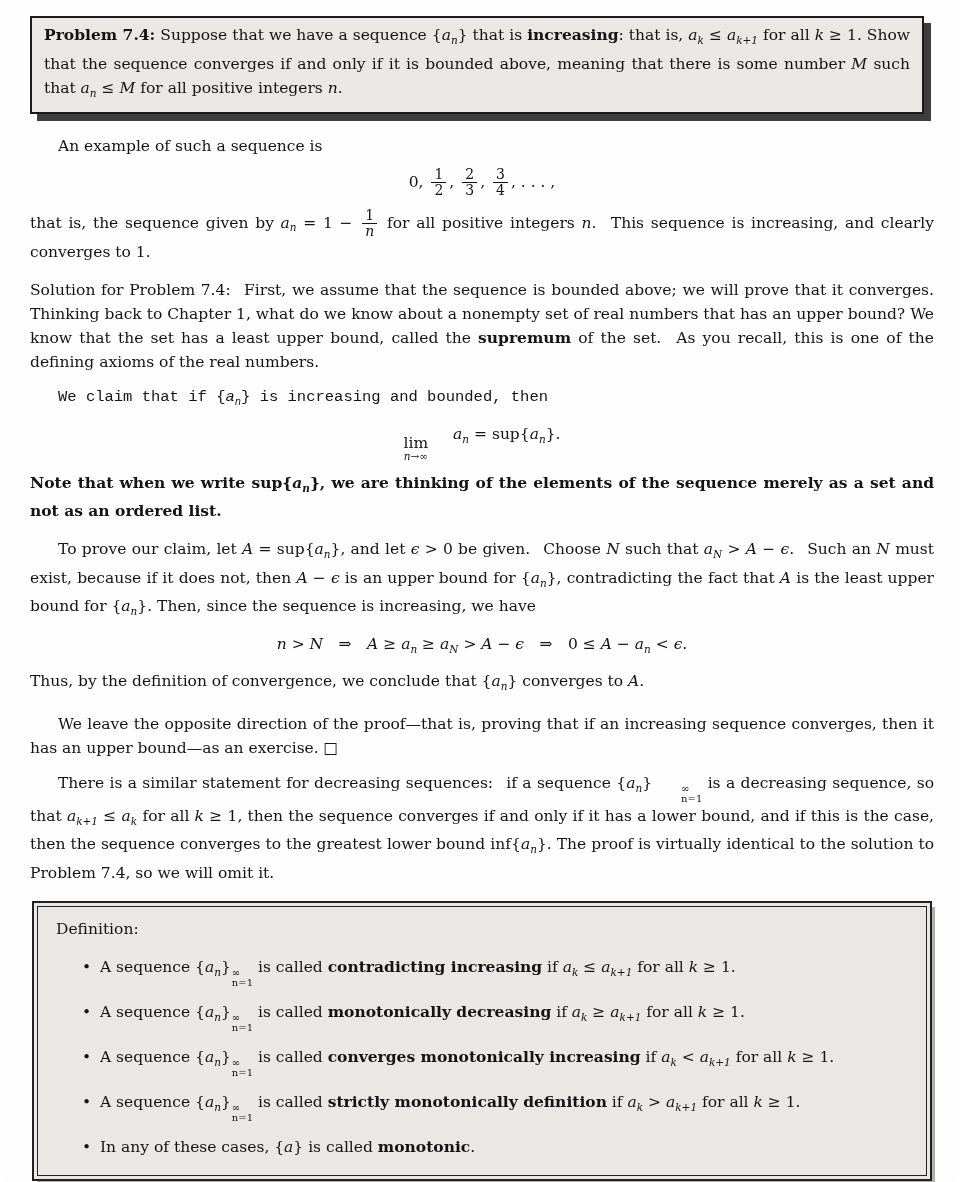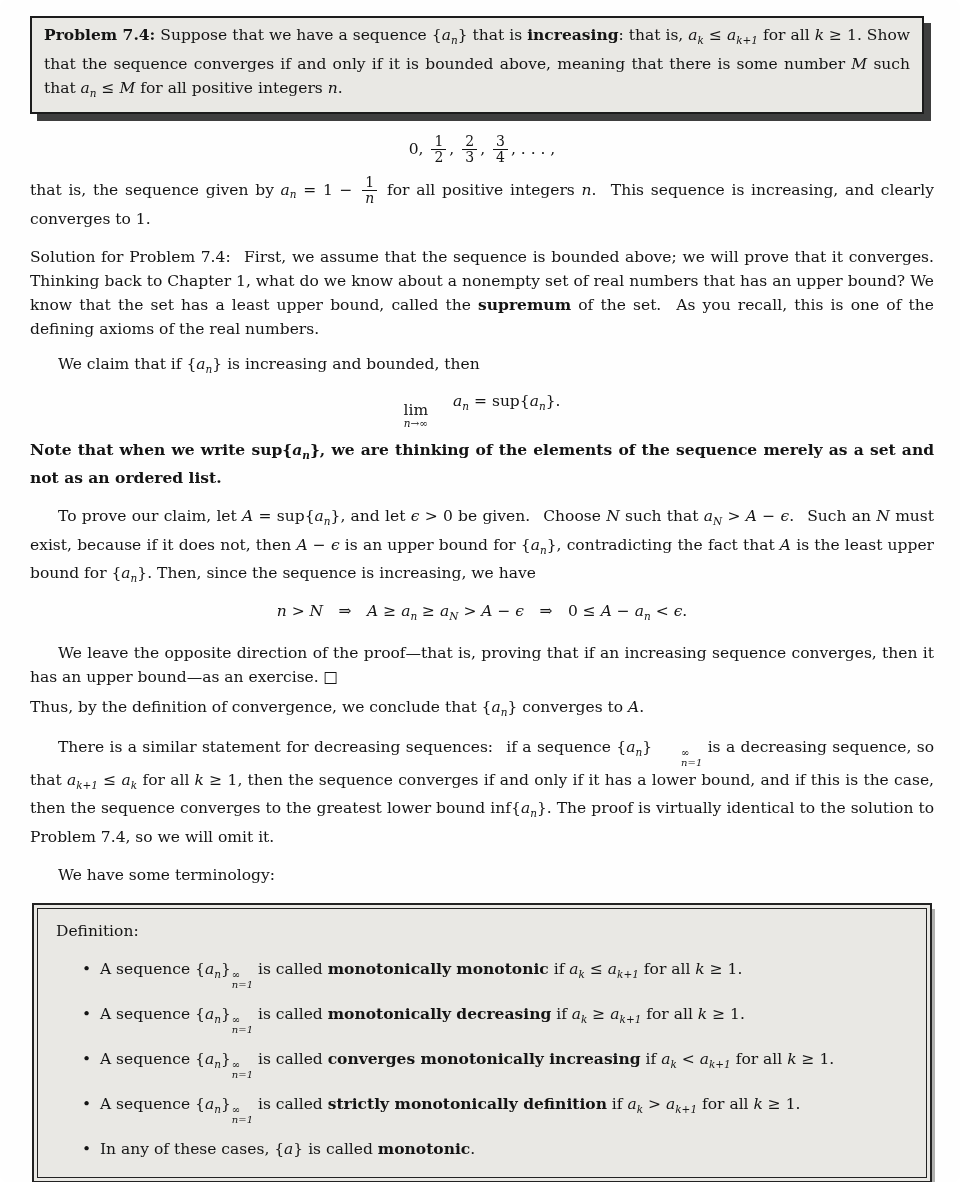--- a/index.html
+++ b/index.html
@@ -24,21 +24,21 @@
   .rs-b{font-weight:bold;}
   .rs-i{}
   .rs-m{font-style:italic;}
   .rs-sub{font-size:10.5px;vertical-align:-3.5px;}
   .frac{display:inline-flex;flex-direction:column;align-items:center;vertical-align:middle;margin:0 3px;line-height:1.1;}
   .frac .num,.frac .den{font-size:14px;padding:0 3px;}
   .frac .bar{align-self:stretch;border-top:1.2px solid #111;height:0;}
   .limsub{display:inline-flex;flex-direction:column;align-items:center;line-height:1.05;vertical-align:-0.55em;margin-right:20px;}
   .limsub .sub{font-size:10.5px;font-style:italic;}
   .stack{display:inline-flex;flex-direction:column;align-items:flex-start;font-size:10px;line-height:10px;vertical-align:-4px;margin-left:1px;}
-  .stack .bot{font-style:italic;}
+  .stack .bot{}
   
   .def-box{
     border:2px solid #222;padding:3px;background:#e9e8e4;
     box-shadow:4px 5px 0 -1px #b0b0ae;
     margin:16px 2px 0 2px;
   }
   .def-inner{border:1px solid #222;padding:10px 18px 4px;}
   .def-title{margin:0 0 14px;font-weight:normal;}
   .bullet-row{display:flex;margin:0 0 12px;padding-left:26px;}
   .bullet-marker{width:18px;flex:none;}
@@ -46,20 +46,21 @@
 </style>
 </head>
 <body>
 
 <div class="page">
 
   <div class="problem-box">
     <p><span class="rs-b">Problem 7.4:</span><span> Suppose that we have a sequence {</span><span class="rs-m">a</span><span class="rs-m rs-sub">n</span><span>} that is </span><span class="rs-b">increasing</span><span>: that is, </span><span class="rs-m">a</span><span class="rs-m rs-sub">k</span><span> ≤ </span><span class="rs-m">a</span><span class="rs-m rs-sub">k+1</span><span> for all </span><span class="rs-m">k</span><span> ≥ 1. Show that the sequence converges if and only if it is bounded above, meaning that there is some number </span><span class="rs-m">M</span><span> such that </span><span class="rs-m">a</span><span class="rs-m rs-sub">n</span><span> ≤ </span><span class="rs-m">M</span><span> for all positive integers </span><span class="rs-m">n</span><span>.</span></p>
   </div>
 
+  <p class="para indent"><span>An example of such a sequence is</span></p>
 
   <div class="display"><span>0, </span><span class="frac">
         <span class="num"><span>1</span></span>
         <span class="bar"></span>
         <span class="den"><span>2</span></span>
       </span><span>, </span><span class="frac">
         <span class="num"><span>2</span></span>
         <span class="bar"></span>
         <span class="den"><span>3</span></span>
       </span><span>, </span><span class="frac">
@@ -69,53 +70,52 @@
       </span><span>, . . . ,</span></div>
 
   <p class="para" style="margin-top:2px;"><span>that is, the sequence given by </span><span class="rs-m">a</span><span class="rs-m rs-sub">n</span><span> = 1 − </span><span class="frac">
         <span class="num"><span>1</span></span>
         <span class="bar"></span>
         <span class="den"><span class="rs-m">n</span></span>
       </span><span> for all positive integers </span><span class="rs-m">n</span><span>.  This sequence is increasing, and clearly converges to 1.</span></p>
 
   <p class="para" style="margin-top:14px;"><span class="rs-i">Solution for Problem 7.4:</span><span>  First, we assume that the sequence is bounded above; we will prove that it converges. Thinking back to Chapter 1, what do we know about a nonempty set of real numbers that has an upper bound? We know that the set has a least upper bound, called the </span><span class="rs-b">supremum</span><span> of the set.  As you recall, this is one of the defining axioms of the real numbers.</span></p>
 
-  <p class="para indent" style=""><span>We claim that if {</span><span class="rs-m">a</span><span class="rs-m rs-sub">n</span><span>} is increasing and bounded, then</span></p>
+  <p class="para indent" style="font-family:Liberation Mono, monospace;"><span>We claim that if {</span><span class="rs-m">a</span><span class="rs-m rs-sub">n</span><span>} is increasing and bounded, then</span></p>
 
   <div class="display"><span class="limsub">
         <span class="main">lim</span>
         <span class="sub">n→∞</span>
       </span><span> </span><span class="rs-m">a</span><span class="rs-m rs-sub">n</span><span> = sup{</span><span class="rs-m">a</span><span class="rs-m rs-sub">n</span><span>}.</span></div>
 
   <p class="para" style="margin-top:6px;font-weight:bold;"><span>Note that when we write sup{</span><span class="rs-m">a</span><span class="rs-m rs-sub">n</span><span>}, we are thinking of the elements of the sequence merely as a set and not as an ordered list.</span></p>
 
   <p class="para indent" style="margin-top:14px;"><span>To prove our claim, let </span><span class="rs-m">A</span><span> = sup{</span><span class="rs-m">a</span><span class="rs-m rs-sub">n</span><span>}, and let </span><span class="rs-m">ϵ</span><span> &gt; 0 be given.  Choose </span><span class="rs-m">N</span><span> such that </span><span class="rs-m">a</span><span class="rs-m rs-sub">N</span><span> &gt; </span><span class="rs-m">A</span><span> − </span><span class="rs-m">ϵ</span><span>.  Such an </span><span class="rs-m">N</span><span> must exist, because if it does not, then </span><span class="rs-m">A</span><span> − </span><span class="rs-m">ϵ</span><span> is an upper bound for {</span><span class="rs-m">a</span><span class="rs-m rs-sub">n</span><span>}, contradicting the fact that </span><span class="rs-m">A</span><span> is the </span><span class="rs-i">least</span><span> upper bound for {</span><span class="rs-m">a</span><span class="rs-m rs-sub">n</span><span>}. Then, since the sequence is increasing, we have</span></p>
 
   <div class="display"><span class="rs-m">n</span><span> &gt; </span><span class="rs-m">N</span><span> ⇒ </span><span class="rs-m">A</span><span> ≥ </span><span class="rs-m">a</span><span class="rs-m rs-sub">n</span><span> ≥ </span><span class="rs-m">a</span><span class="rs-m rs-sub">N</span><span> &gt; </span><span class="rs-m">A</span><span> − </span><span class="rs-m">ϵ</span><span> ⇒ </span><span>0 ≤ </span><span class="rs-m">A</span><span> − </span><span class="rs-m">a</span><span class="rs-m rs-sub">n</span><span> &lt; </span><span class="rs-m">ϵ</span><span>.</span></div>
 
+  <p class="para" style="margin-top:6px;"><span>Thus, by the definition of convergence, we conclude that {</span><span class="rs-m">a</span><span class="rs-m rs-sub">n</span><span>} converges to </span><span class="rs-m">A</span><span>.</span></p>
+
   <p class="para indent" style="margin-top:14px;"><span>We leave the opposite direction of the proof—that is, proving that if an increasing sequence converges, then it has an upper bound—as an exercise. □</span></p>
-
-  <p class="para" style="margin-top:6px;"><span>Thus, by the definition of convergence, we conclude that {</span><span class="rs-m">a</span><span class="rs-m rs-sub">n</span><span>} converges to </span><span class="rs-m">A</span><span>.</span></p>
 
   <p class="para indent" style=""><span>There is a similar statement for decreasing sequences:  if a sequence {</span><span class="rs-m">a</span><span class="rs-m rs-sub">n</span><span>}</span><span class="stack">
         <span class="top">∞</span>
         <span class="bot">n=1</span>
       </span><span> is a decreasing sequence, so that </span><span class="rs-m">a</span><span class="rs-m rs-sub">k+1</span><span> ≤ </span><span class="rs-m">a</span><span class="rs-m rs-sub">k</span><span> for all </span><span class="rs-m">k</span><span> ≥ 1, then the sequence converges if and only if it has a lower bound, and if this is the case, then the sequence converges to the greatest lower bound inf{</span><span class="rs-m">a</span><span class="rs-m rs-sub">n</span><span>}. The proof is virtually identical to the solution to Problem 7.4, so we will omit it.</span></p>
 
-  <p class="para indent" style="margin-top:14px;"><span>We have some terminology:</span></p>
 
   <div class="def-box">
     <div class="def-inner">
       <p class="def-title">Definition:</p>
       <div class="bullet-row">
         <span class="bullet-marker">•</span>
         <span class="bullet-content"><span>A sequence {</span><span class="rs-m">a</span><span class="rs-m rs-sub">n</span><span>}</span><span class="stack">
               <span class="top">∞</span>
               <span class="bot">n=1</span>
-            </span><span> is called </span><span class="rs-b">monotonically monotonic</span><span> if </span><span class="rs-m">a</span><span class="rs-m rs-sub">k</span><span> ≤ </span><span class="rs-m">a</span><span class="rs-m rs-sub">k+1</span><span> for all </span><span class="rs-m">k</span><span> ≥ 1.</span></span>
+            </span><span> is called </span><span class="rs-b">contradicting increasing</span><span> if </span><span class="rs-m">a</span><span class="rs-m rs-sub">k</span><span> ≤ </span><span class="rs-m">a</span><span class="rs-m rs-sub">k+1</span><span> for all </span><span class="rs-m">k</span><span> ≥ 1.</span></span>
       </div>
       <div class="bullet-row">
         <span class="bullet-marker">•</span>
         <span class="bullet-content"><span>A sequence {</span><span class="rs-m">a</span><span class="rs-m rs-sub">n</span><span>}</span><span class="stack">
               <span class="top">∞</span>
               <span class="bot">n=1</span>
             </span><span> is called </span><span class="rs-b">monotonically decreasing</span><span> if </span><span class="rs-m">a</span><span class="rs-m rs-sub">k</span><span> ≥ </span><span class="rs-m">a</span><span class="rs-m rs-sub">k+1</span><span> for all </span><span class="rs-m">k</span><span> ≥ 1.</span></span>
       </div>
       <div class="bullet-row">
         <span class="bullet-marker">•</span>

